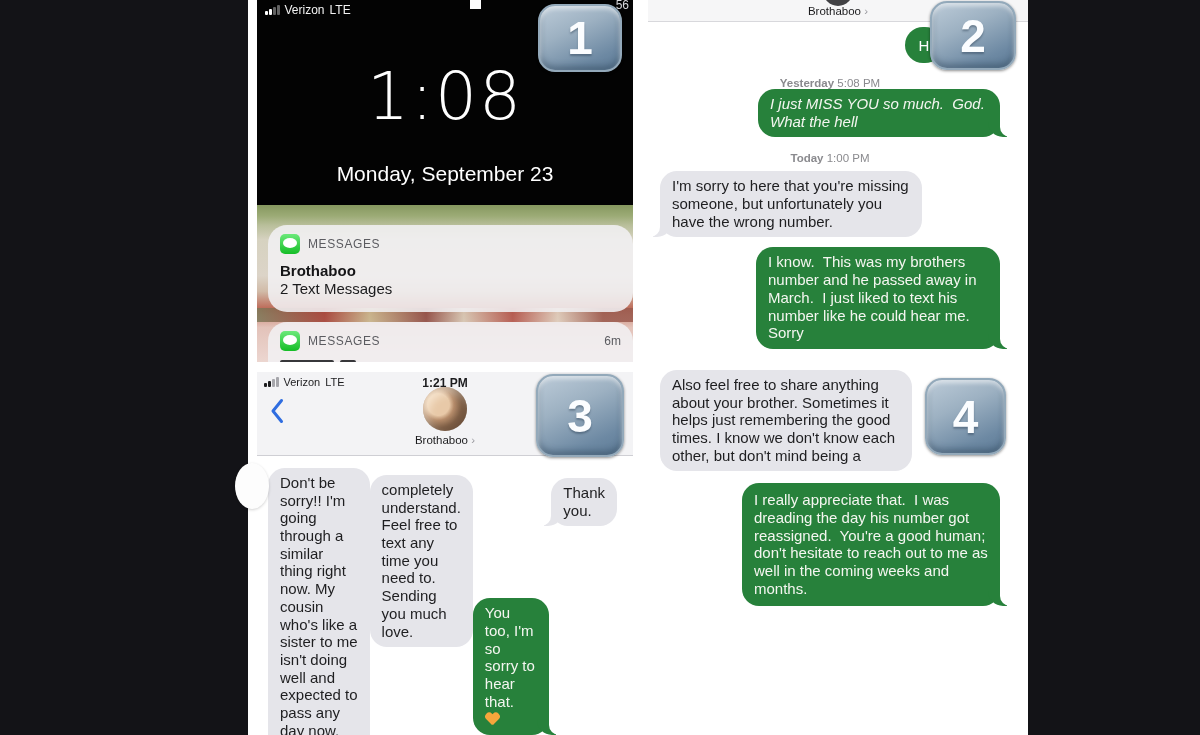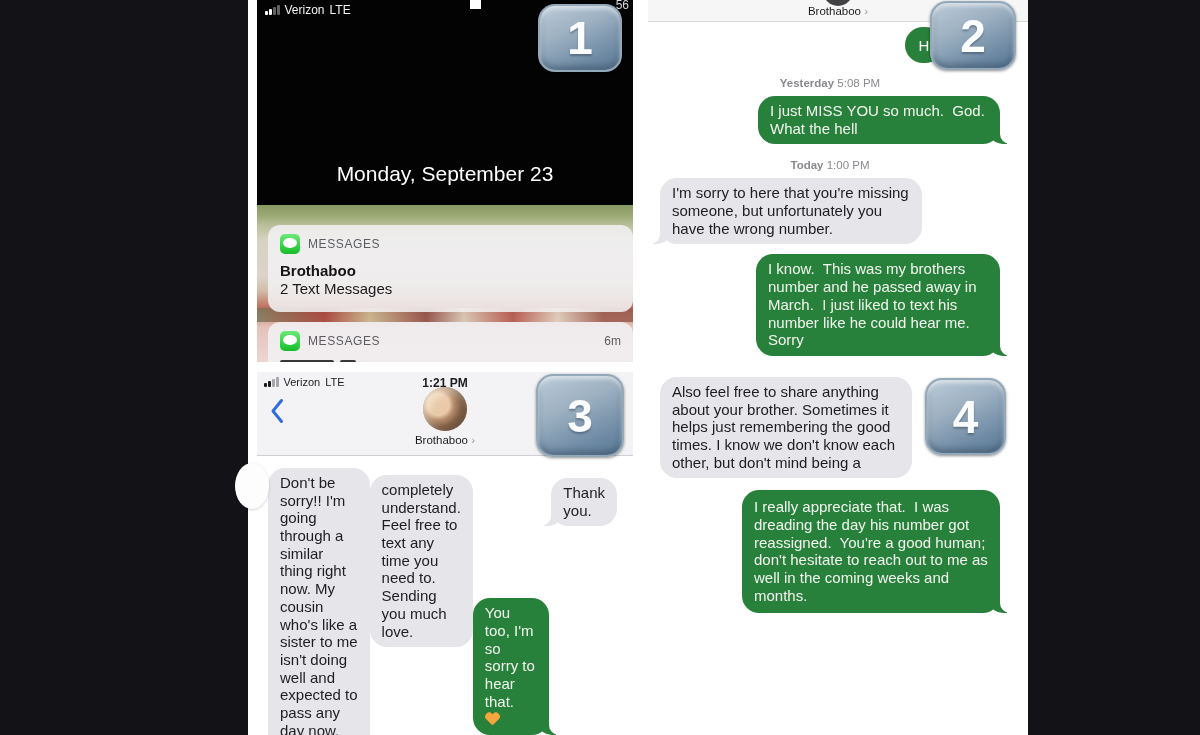--- a/index.html
+++ b/index.html
@@ -25,21 +25,21 @@
   .sb1 { height:4px; } .sb2 { height:6px; } .sb3 { height:8px; } .sb4 { height:10px; }
   .white-artifact { position:absolute; left:213px; top:0; width:11px; height:9px; background:#fdfdfd; }
   .corner-frag { position:absolute; right:4px; top:-2px; color:#d9d9dd; font-size:12px; }
   .lock-time { position:absolute; left:0; right:0; top:58px; text-align:center;
     font-family:"DejaVu Sans", sans-serif; font-weight:200; font-size:66px; letter-spacing:2px; color:#fefefe; }
   .lock-date { position:absolute; left:0; right:0; top:162px; text-align:center; font-size:21px; color:#ffffff; font-weight:300; }
   .wallpaper { position:absolute; left:0; right:0; top:205px; height:157px;
     background:linear-gradient(180deg,#86985f 0%,#9cab76 7%,#b9bf9b 13%,#d6d2c0 22%,#dcd4c8 45%,#d1bBA8 55%,#bd6a58 66%,#cf9383 70%,#e3c3ba 78%,#ecd6d0 100%); }
   .wp-band { position:absolute; left:0; right:0; top:103px; height:14px;
     background:linear-gradient(90deg,#7d7a5a,#a33f35 18%,#c8b98e 30%,#8c4a42 45%,#d8cdb9 55%,#b2544a 68%,#e0d3c2 80%,#9a5a4e 92%); opacity:.85; }
-  .notif { position:absolute; left:11px; right:0; border-radius:12px; background:rgba(241,240,243,.88); padding:9px 12px; }
+  .notif { position:absolute; left:11px; right:0; border-radius:19px; background:rgba(241,240,243,.88); padding:9px 12px; }
   .notif-1 { top:20px; height:87px; }
   .notif-2 { top:117px; height:70px; }
   .notif-head { display:flex; align-items:center; gap:8px; }
   .msg-appicon { width:20px; height:20px; border-radius:5px; background:linear-gradient(180deg,#6ce97a,#15bd27); position:relative; flex:none; }
   .msg-appicon::before { content:""; position:absolute; left:3px; top:4px; width:14px; height:10px; background:#fff; border-radius:50%; }
   .notif-app { font-size:12px; letter-spacing:.6px; color:#5b5b60; }
   .notif-age { margin-left:auto; font-size:12px; color:#5b5b60; }
   .notif-sender { margin-top:8px; font-size:15px; font-weight:bold; color:#151517; }
   .notif-preview { margin-top:1px; font-size:15px; color:#1b1b1d; }
   .cropped-name { margin-top:9px; display:flex; gap:6px; }
@@ -78,21 +78,21 @@
   .rcol { position:absolute; left:400px; top:0; width:380px; height:735px; background:#fff; display:flex; flex-direction:column; }
   .r-header { position:relative; flex:none; height:22px; background:#f6f6f7; border-bottom:1px solid #d8d8dc; }
   .r-avatar { position:absolute; left:50%; top:-24px; transform:translateX(-50%); width:30px; height:30px; border-radius:50%; background:#414144; }
   .r-contact { position:absolute; left:0; right:0; top:5px; text-align:center; font-size:11.5px; color:#1c1c1e; }
   .r-flow { position:relative; flex:1; display:flex; flex-direction:column; padding:0 28px 16px 12px; }
   .h-bubble { position:absolute; left:257px; top:27px; width:38px; height:36px; border-radius:19px; display:flex; align-items:center; justify-content:center; font-size:15px; color:#fff; }
   .timestamp { text-align:center; font-size:11.5px; color:#8a8a8e; }
   .timestamp b { font-weight:bold; }
   .ts1 { margin-top:55px; }
   .ts2 { margin-top:15px; }
-  .g1 { margin-top:7px;  max-width:242px; }
+  .g1 {  max-width:242px;font-style:italic; }
   .gr1 { margin-top:7px; max-width:262px; }
   .g2 { margin-top:10px; max-width:244px; }
   .gr2 { margin-top:21px; max-width:252px; }
   .gr3 { margin-top:6px; }
   .g3 { margin-top:12px; max-width:258px; padding-top:8px; padding-bottom:9px; }
 
   
   .l1 { max-width:264px; }
   .l2 { margin-top:7px; max-width:264px; }
   .l3 { margin-top:15px; max-width:252px; margin-right:2px; }
@@ -124,20 +124,21 @@
             <i class="sb1"></i>
             <i class="sb2"></i>
             <i class="sb3 dim"></i>
             <i class="sb4 dim"></i>
           </span>
         <span>Verizon</span>
         <span>LTE</span>
       </div>
       <div class="white-artifact"></div>
       <div class="corner-frag">56</div>
+      <div class="lock-time">1:08</div>
       <div class="lock-date">Monday, September 23</div>
     </div>
     <div class="wallpaper">
       <div class="wp-band"></div>
       <div class="notif notif-1">
         <div class="notif-head">
           <span class="msg-appicon"></span>
           <span class="notif-app">MESSAGES</span>
         </div>
         <div class="notif-sender">Brothaboo</div>

